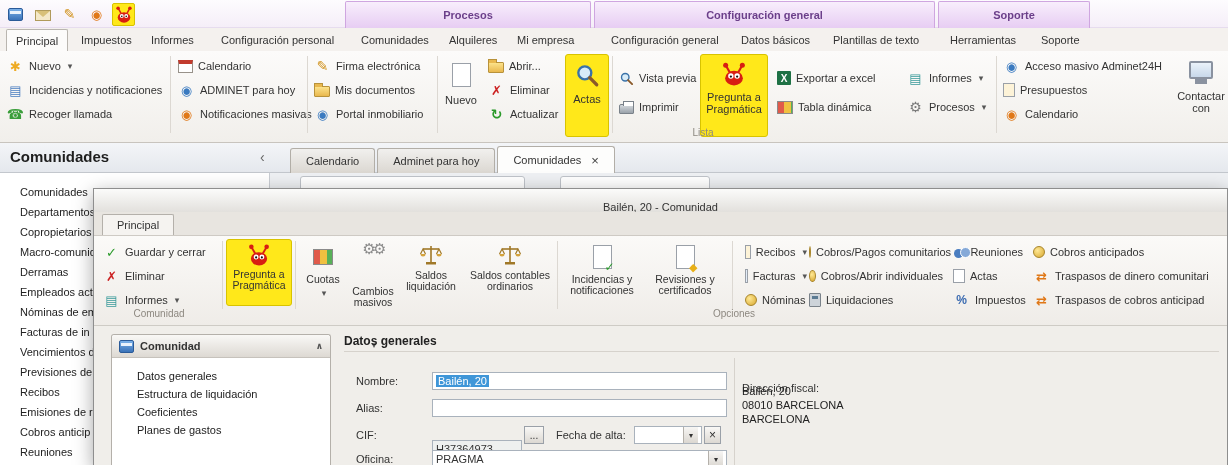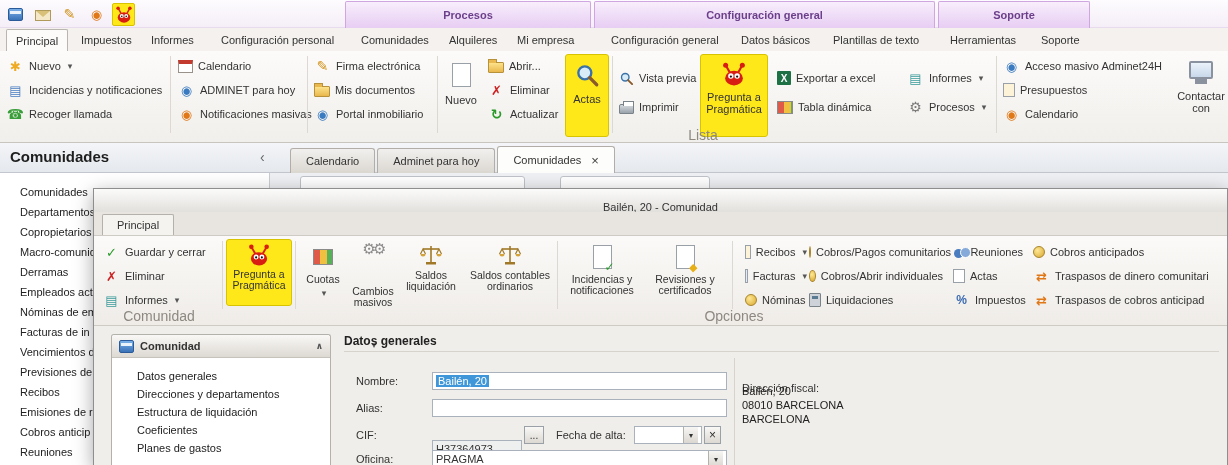--- a/index.html
+++ b/index.html
@@ -22,21 +22,21 @@
 .ribbon{position:absolute;left:0;top:51px;width:100%;height:92px;background:linear-gradient(#fcfbfa,#f1efeb);border-bottom:1px solid #c8c4be;}
 .rcol{position:absolute;top:4px;}
 .rcol.r2{top:16px;}
 .sbtn{display:flex;align-items:center;gap:5px;height:22px;margin-bottom:2px;padding:0 3px;white-space:nowrap;}
 .r2 .sbtn{margin-bottom:7px;}
 .dd::after{content:"▾";font-size:9px;color:#555;margin-left:2px;}
 .vsep{position:absolute;top:5px;bottom:9px;width:1px;background:#dcd8d2;}
 .bbig{position:absolute;top:3px;height:83px;display:flex;flex-direction:column;align-items:center;padding:7px 2px 0 2px;gap:5px;text-align:center;line-height:12px;border-radius:3px;}
 .bbig2{position:absolute;top:3px;height:67px;display:flex;flex-direction:column;align-items:center;padding:4px 2px 0 2px;gap:3px;text-align:center;line-height:11px;font-size:10.5px;border-radius:3px;}
 .ylwbtn{background:#ffe81a;border:1px solid #d8c300;}
-.grp-label{position:absolute;font-size:14px;color:#8d8880;text-align:center;}
+.grp-label{position:absolute;font-size:10px;color:#8d8880;text-align:center;}
 
 
 .pagehdr{position:absolute;left:0;top:143px;width:100%;height:30px;background:linear-gradient(#f3f5f8,#e5e8ed);border-bottom:1px solid #c3c7cd;}
 .ptitle{position:absolute;left:10px;top:5px;font-size:15px;font-weight:bold;color:#1e1e1e;}
 .collapse{position:absolute;left:260px;top:6px;color:#666;}
 .collapse::before{content:"‹";font-size:14px;}
 .dtabs{position:absolute;left:290px;bottom:-1px;display:flex;align-items:flex-end;}
 .dtab{height:25px;display:flex;align-items:center;gap:10px;padding:0 15px;background:linear-gradient(#f1f0ee,#dbd7d1);border:1px solid #b2aea7;border-bottom:none;border-radius:3px 3px 0 0;margin-right:2px;}
 .dtab.active{background:#fdfdfc;height:27px;}
 .tclose::before{content:"×";color:#444;font-size:13px;}
@@ -504,21 +504,20 @@
 
     <div class="dlg-body">
       <div class="nav-panel">
         <div class="nav-hdr">
           <span class="ic-win"></span>
           <span>Comunidad</span>
           <span class="nav-chev"></span>
         </div>
         <div class="nav-list">
           <div class="nav-item">Datos generales</div>
-          <div class="nav-item">Direcciones y departamentos</div>
           <div class="nav-item">Estructura de liquidación</div>
           <div class="nav-item">Coeficientes</div>
           <div class="nav-item">Planes de gastos</div>
         </div>
       </div>
 
       <div class="form-hdr">Datos generales</div>
       <div class="hline"></div>
 
       <div class="flabel" style="left:262px;top:49px;">Nombre:</div>

